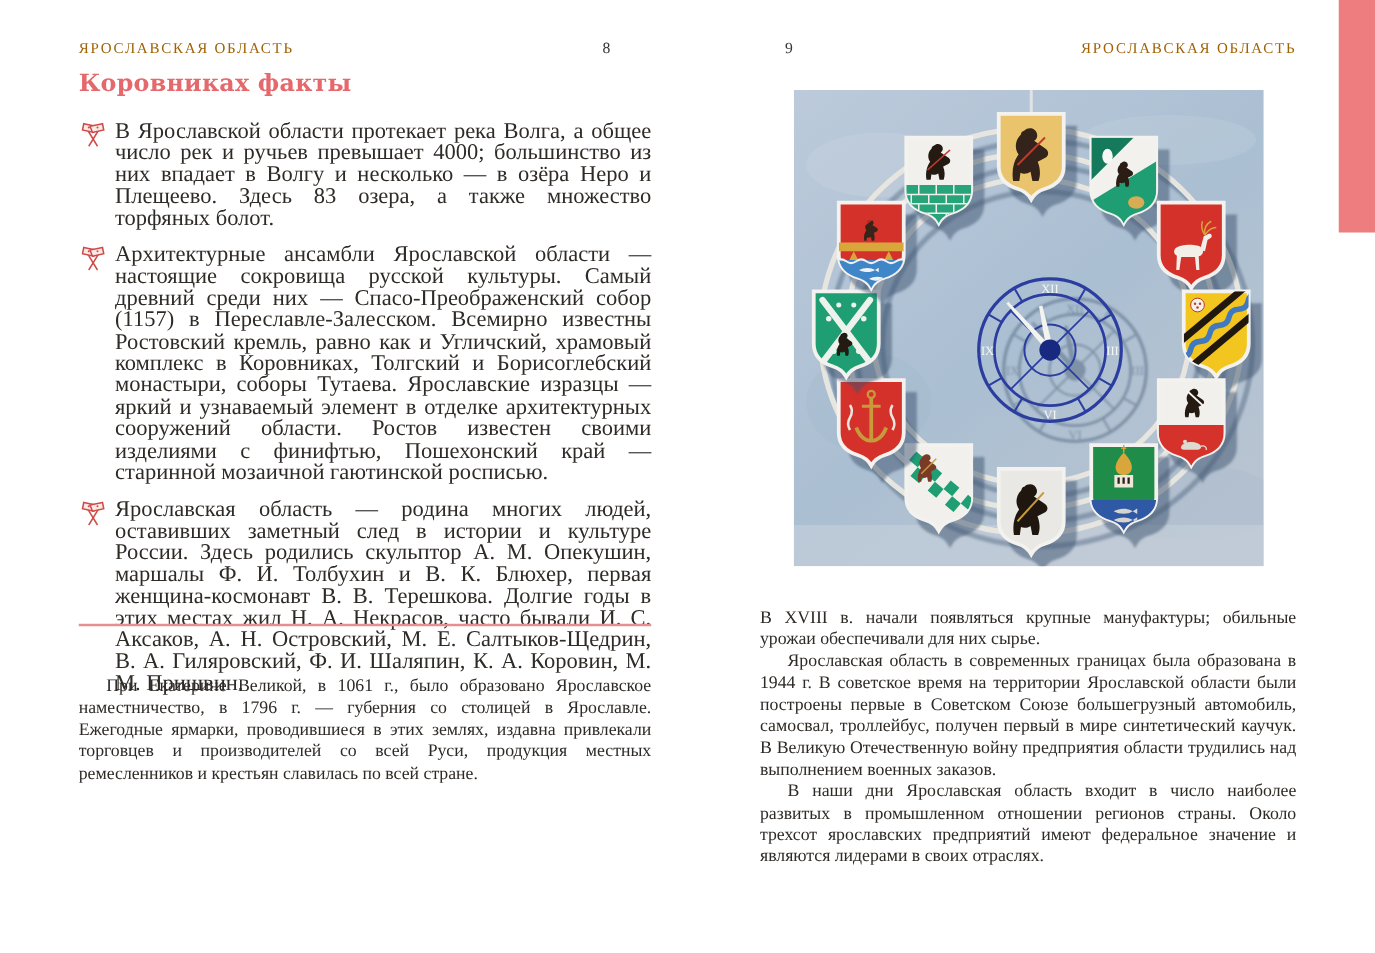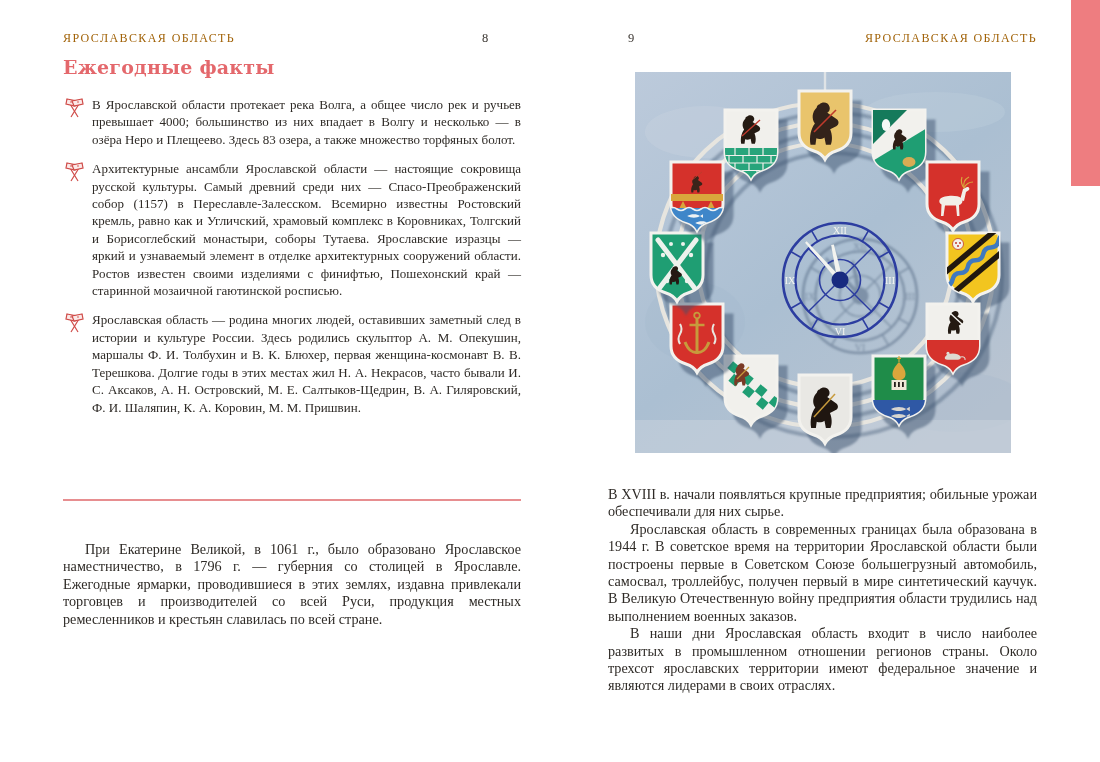--- a/index.html
+++ b/index.html
@@ -8,21 +8,21 @@
   .running-head{position:absolute;top:31px;font-size:12px;letter-spacing:1.4px;color:#a16207;white-space:nowrap;}
   .page-num{position:absolute;top:31px;font-size:12.5px;color:#3a3530;}
 
   .bookmark-tab{position:absolute;right:0;top:0;width:29px;height:186px;background:#ee7d80;}
 
   .section-title{position:absolute;left:63px;top:56px;margin:0;font-family:"DejaVu Serif",serif;
      font-weight:700;font-size:19px;color:#e4686c;letter-spacing:.2px;}
 
   .facts{position:absolute;left:63px;top:96px;width:458px;margin:0;padding:0;list-style:none;}
   .fact{position:relative;padding-left:29px;margin:0 0 12px 0;text-align:justify;
-     font-size:13px;line-height:17.4px;}
+     font-size:18px;line-height:17.4px;}
   .flag-icon{position:absolute;left:0;top:1px;width:23px;height:21px;}
 
   .divider{position:absolute;left:63px;top:499px;width:458px;height:2px;background:#e78e90;border:0;margin:0;}
 
   .body-col{position:absolute;text-align:justify;font-size:14.2px;line-height:17.4px;}
   .body-col p{margin:0;}
   .body-col p.indent{text-indent:22px;}
   #left-body{left:63px;top:541px;width:458px;}
   #right-body{left:608px;top:486px;width:429px;}
 
@@ -35,21 +35,21 @@
 </head>
 <body>
 
 <div class="bookmark-tab"></div>
 
 <div class="running-head" style="left:63px">ЯРОСЛАВСКАЯ ОБЛАСТЬ</div>
 <div class="page-num" style="left:482px">8</div>
 <div class="page-num" style="left:628px">9</div>
 <div class="running-head" style="right:63px">ЯРОСЛАВСКАЯ ОБЛАСТЬ</div>
 
-<h2 class="section-title">Ежегодные факты</h2>
+<h2 class="section-title">Коровниках факты</h2>
 
 <ul class="facts">
   <li class="fact">
     <span class="flag-icon">
       <svg viewBox="0 0 23 21" width="23" height="21">
         <g stroke="#cf4a47" stroke-width="1.2" fill="#fbe9e8">
           <line x1="4" y1="2" x2="15" y2="20"></line>
             <line x1="19" y1="2" x2="8" y2="20"></line>
           <path d="M4,2 L14,4 L12,9 L3,7 Z"></path>
             <path d="M19,2 L9,4 L11,9 L20,7 Z"></path>
@@ -350,16 +350,16 @@
             <line x1="-8" y1="28.5" x2="-8" y2="36"></line>
             <line x1="6" y1="28.5" x2="6" y2="36"></line>
             <line x1="20" y1="28.5" x2="20" y2="36"></line>
       </g>
     </g>
   </g>
 </svg>
 </figure>
 
 <div class="body-col" id="right-body">
-  <p>В XVIII в. начали появляться крупные предприятия; обильные урожаи обеспечивали для них сырье.</p>
+  <p>В XVIII в. начали появляться крупные мануфактуры; обильные урожаи обеспечивали для них сырье.</p>
   <p class="indent">Ярославская область в современных границах была образована в 1944 г. В советское время на территории Ярославской области были построены первые в Советском Союзе большегрузный автомобиль, самосвал, троллейбус, получен первый в мире синтетический каучук. В Великую Отечественную войну предприятия области трудились над выполнением военных заказов.</p>
-  <p class="indent">В наши дни Ярославская область входит в число наиболее развитых в промышленном отношении регионов страны. Около трехсот ярославских территории имеют федеральное значение и являются лидерами в своих отраслях.</p>
+  <p class="indent">В наши дни Ярославская область входит в число наиболее развитых в промышленном отношении регионов страны. Около трехсот ярославских предприятий имеют федеральное значение и являются лидерами в своих отраслях.</p>
 </div>
 
 </body></html>

